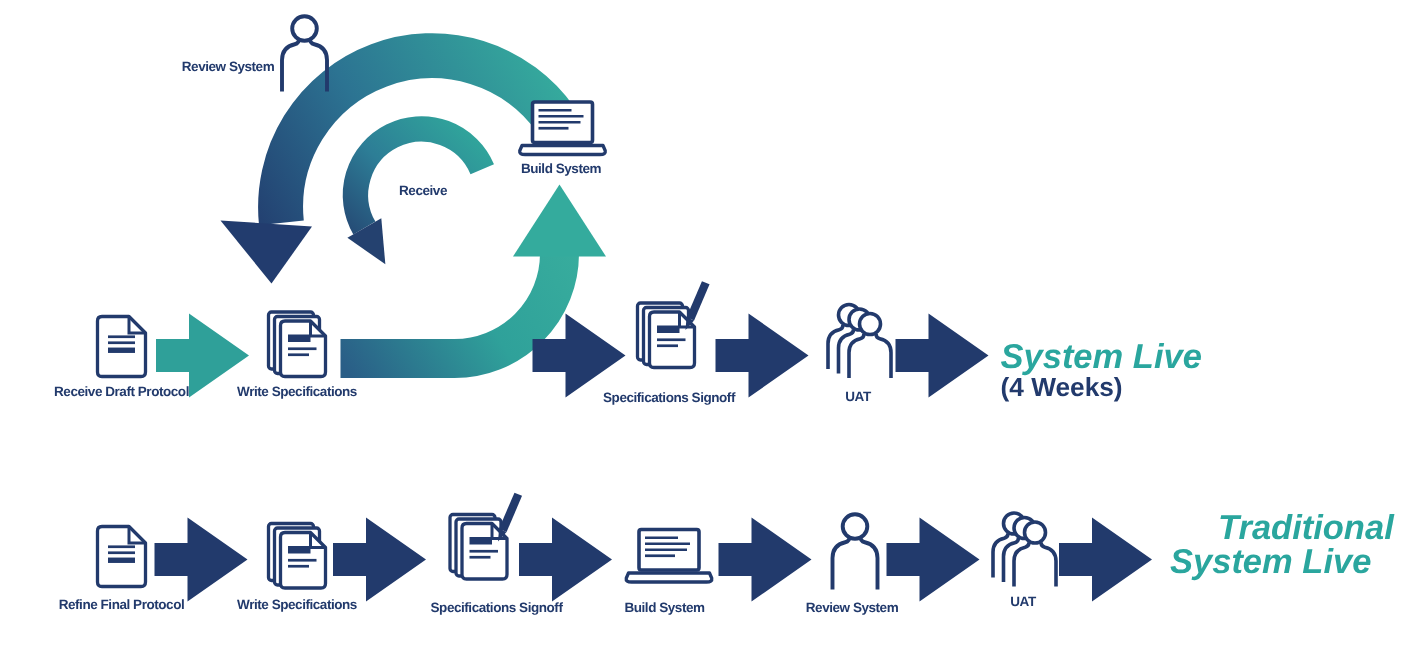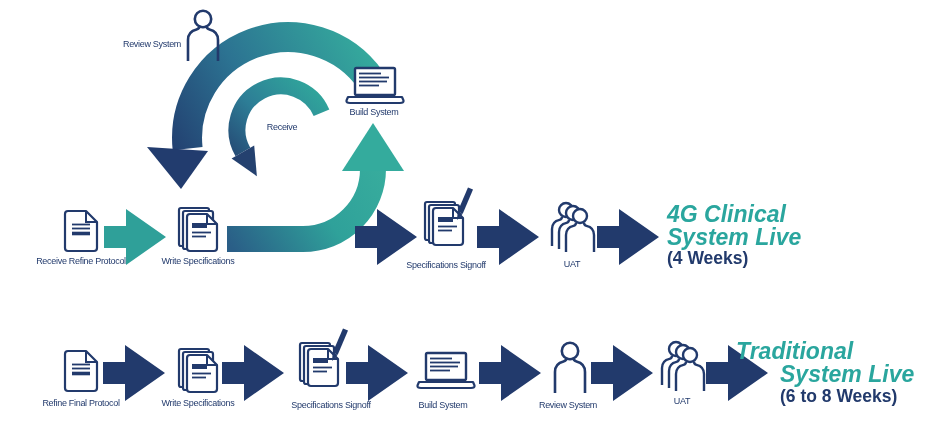--- a/index.html
+++ b/index.html
@@ -1,19 +1,19 @@
 <!DOCTYPE html>
 <html><head>
 <meta charset="utf-8">
 <style>
   html,body{margin:0;padding:0;background:#fff;}
   .stage{position:relative;width:936px;height:432px;background:#fff;overflow:hidden;
          font-family:"Liberation Sans",sans-serif;}
   .art{position:absolute;left:0;top:0;}
-  .lbl{position:absolute;font-weight:normal;font-size:9px;letter-spacing:-0.3px;
+  .lbl{position:absolute;font-weight:bold;font-size:9px;letter-spacing:-0.3px;
        color:#223A6C;white-space:nowrap;transform:translateX(-50%);}
   .title-teal{position:absolute;font-weight:bold;font-style:italic;font-size:23px;
        color:#2AA69E;white-space:nowrap;line-height:1;}
   .title-navy{position:absolute;font-weight:bold;font-size:17.5px;
        color:#223A6C;white-space:nowrap;line-height:1;}
 </style>
 </head>
 <body>
 
 <div class="stage">
@@ -134,33 +134,31 @@
     <use href="#icon-sign" transform="translate(299,342)"></use>
     <use href="#icon-laptop" transform="translate(417,353)"></use>
     <use href="#icon-person" transform="translate(551,341)"></use>
     <use href="#icon-uat" transform="translate(659,341)"></use>
   </svg>
 
   <div class="lbl" style="left:152px;top:39px">Review System</div>
   <div class="lbl" style="left:374px;top:107px">Build System</div>
   <div class="lbl" style="left:282px;top:122px">Receive</div>
 
-  <div class="lbl" style="left:81px;top:256px">Receive Refine Protocol</div>
+  <div class="lbl" style="left:81px;top:256px">Receive Draft Protocol</div>
   <div class="lbl" style="left:198px;top:256px">Write Specifications</div>
   <div class="lbl" style="left:446px;top:260px">Specifications Signoff</div>
   <div class="lbl" style="left:572px;top:259px">UAT</div>
 
-  <div class="title-teal" style="left:667px;top:203px">4G Clinical</div>
   <div class="title-teal" style="left:667px;top:226px">System Live</div>
   <div class="title-navy" style="left:667px;top:250px">(4 Weeks)</div>
 
   <div class="lbl" style="left:81px;top:398px">Refine Final Protocol</div>
   <div class="lbl" style="left:198px;top:398px">Write Specifications</div>
   <div class="lbl" style="left:331px;top:400px">Specifications Signoff</div>
   <div class="lbl" style="left:443px;top:400px">Build System</div>
   <div class="lbl" style="left:568px;top:400px">Review System</div>
   <div class="lbl" style="left:682px;top:396px">UAT</div>
 
-  <div class="title-teal" style="left:736px;top:340px">Traditional</div>
+  <div class="title-teal" style="left:812px;top:340px">Traditional</div>
   <div class="title-teal" style="left:780px;top:363px">System Live</div>
-  <div class="title-navy" style="left:780px;top:388px">(6 to 8 Weeks)</div>
 
 </div>
 
 </body></html>

